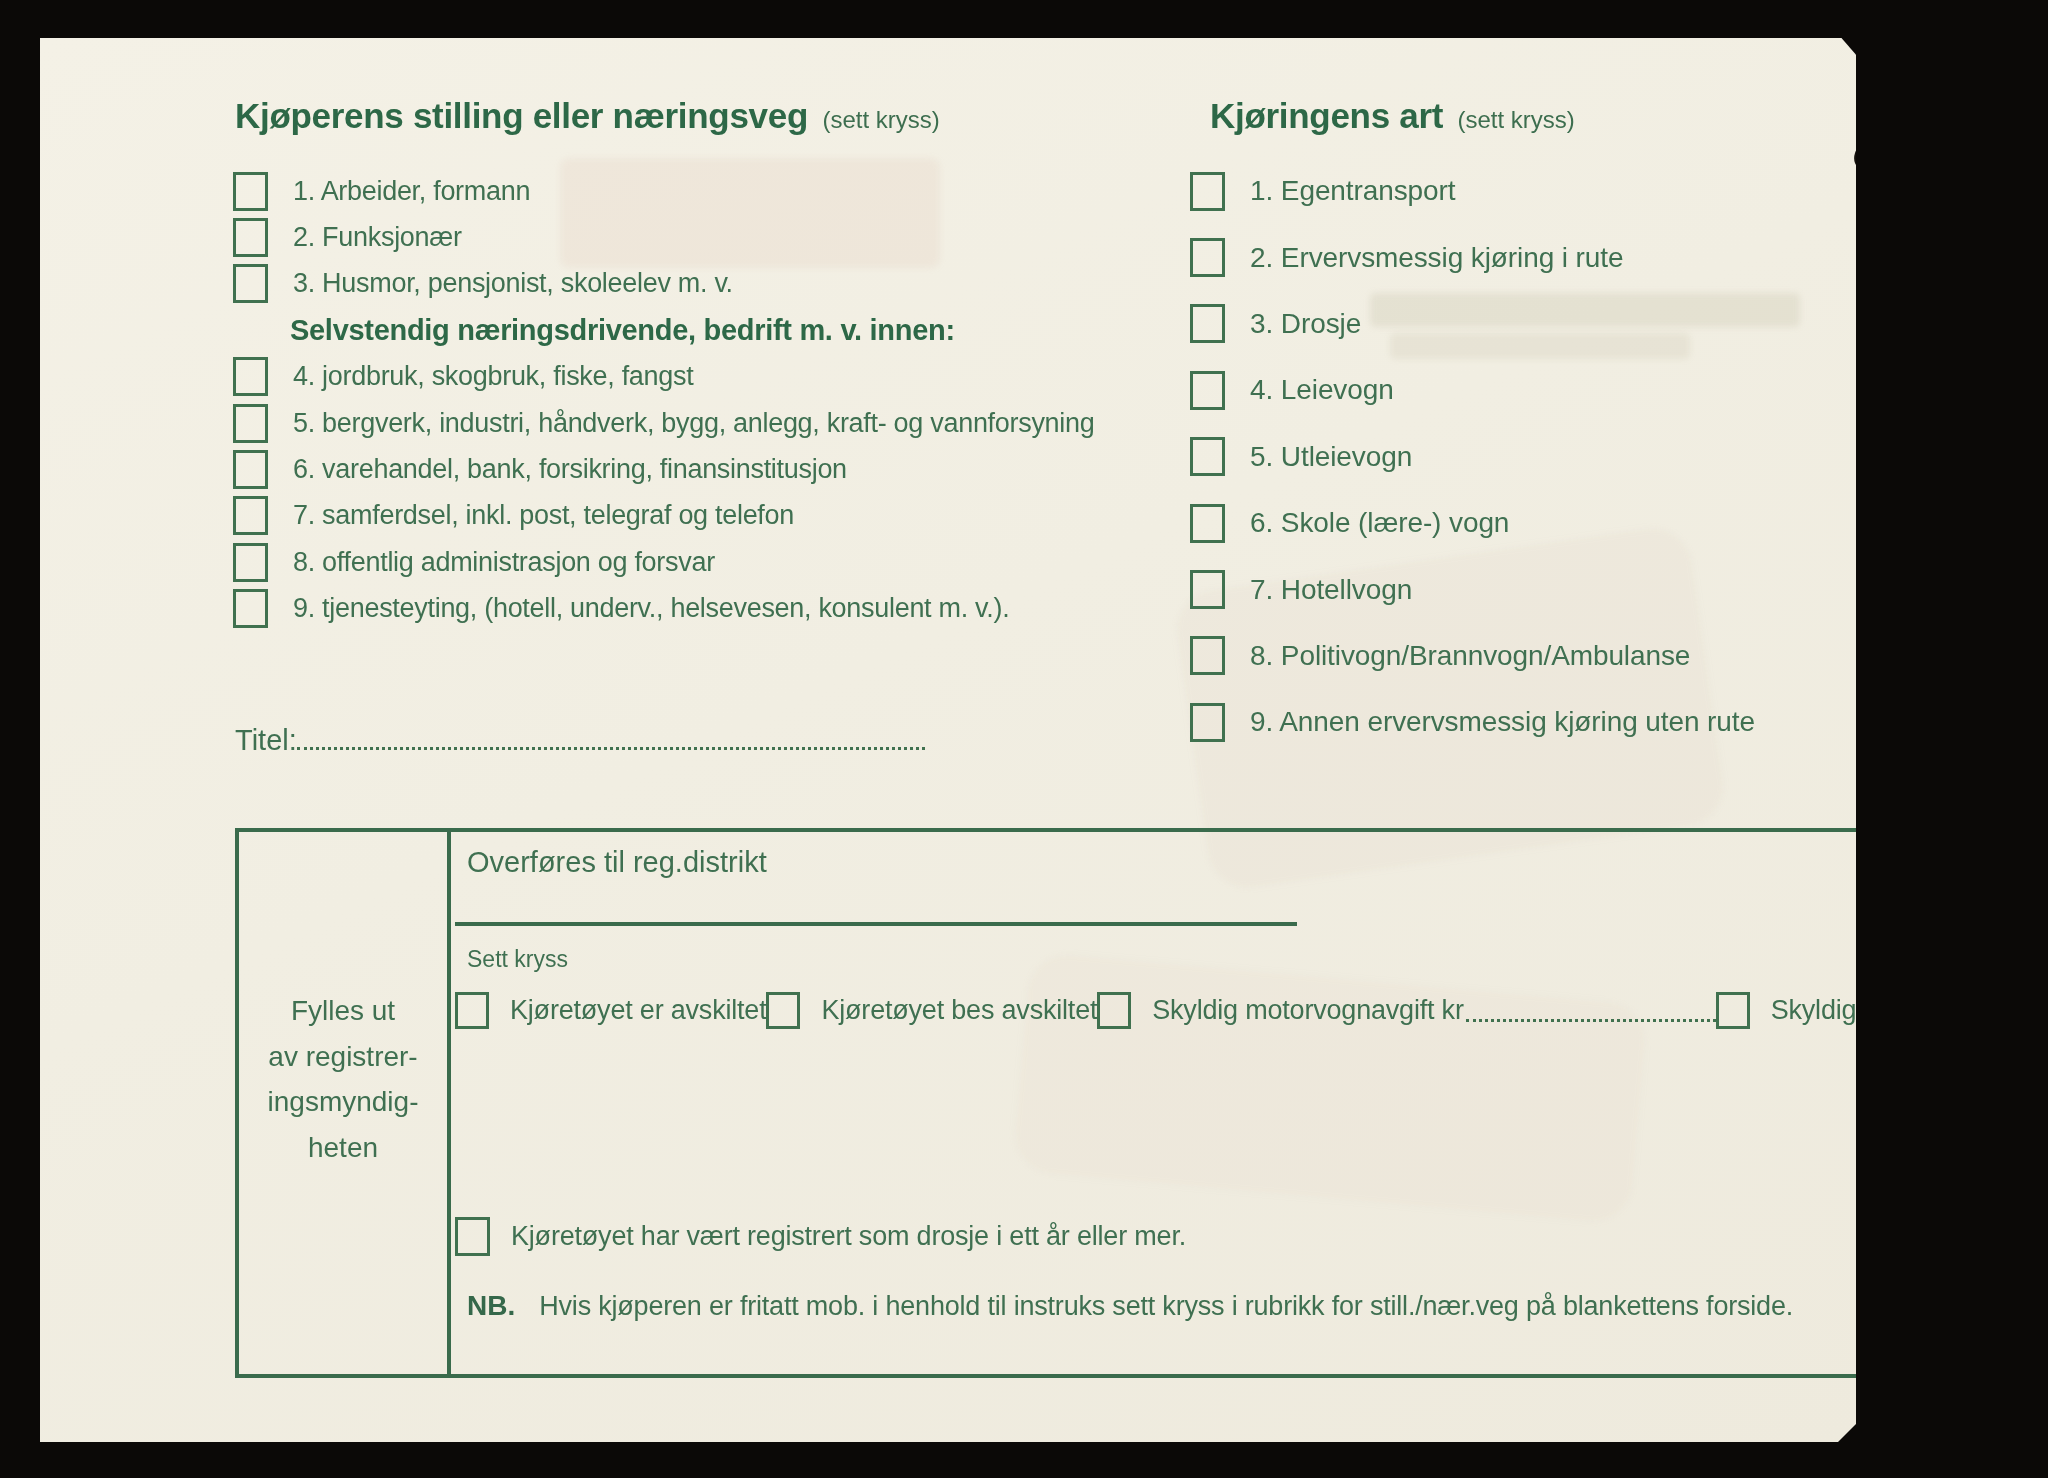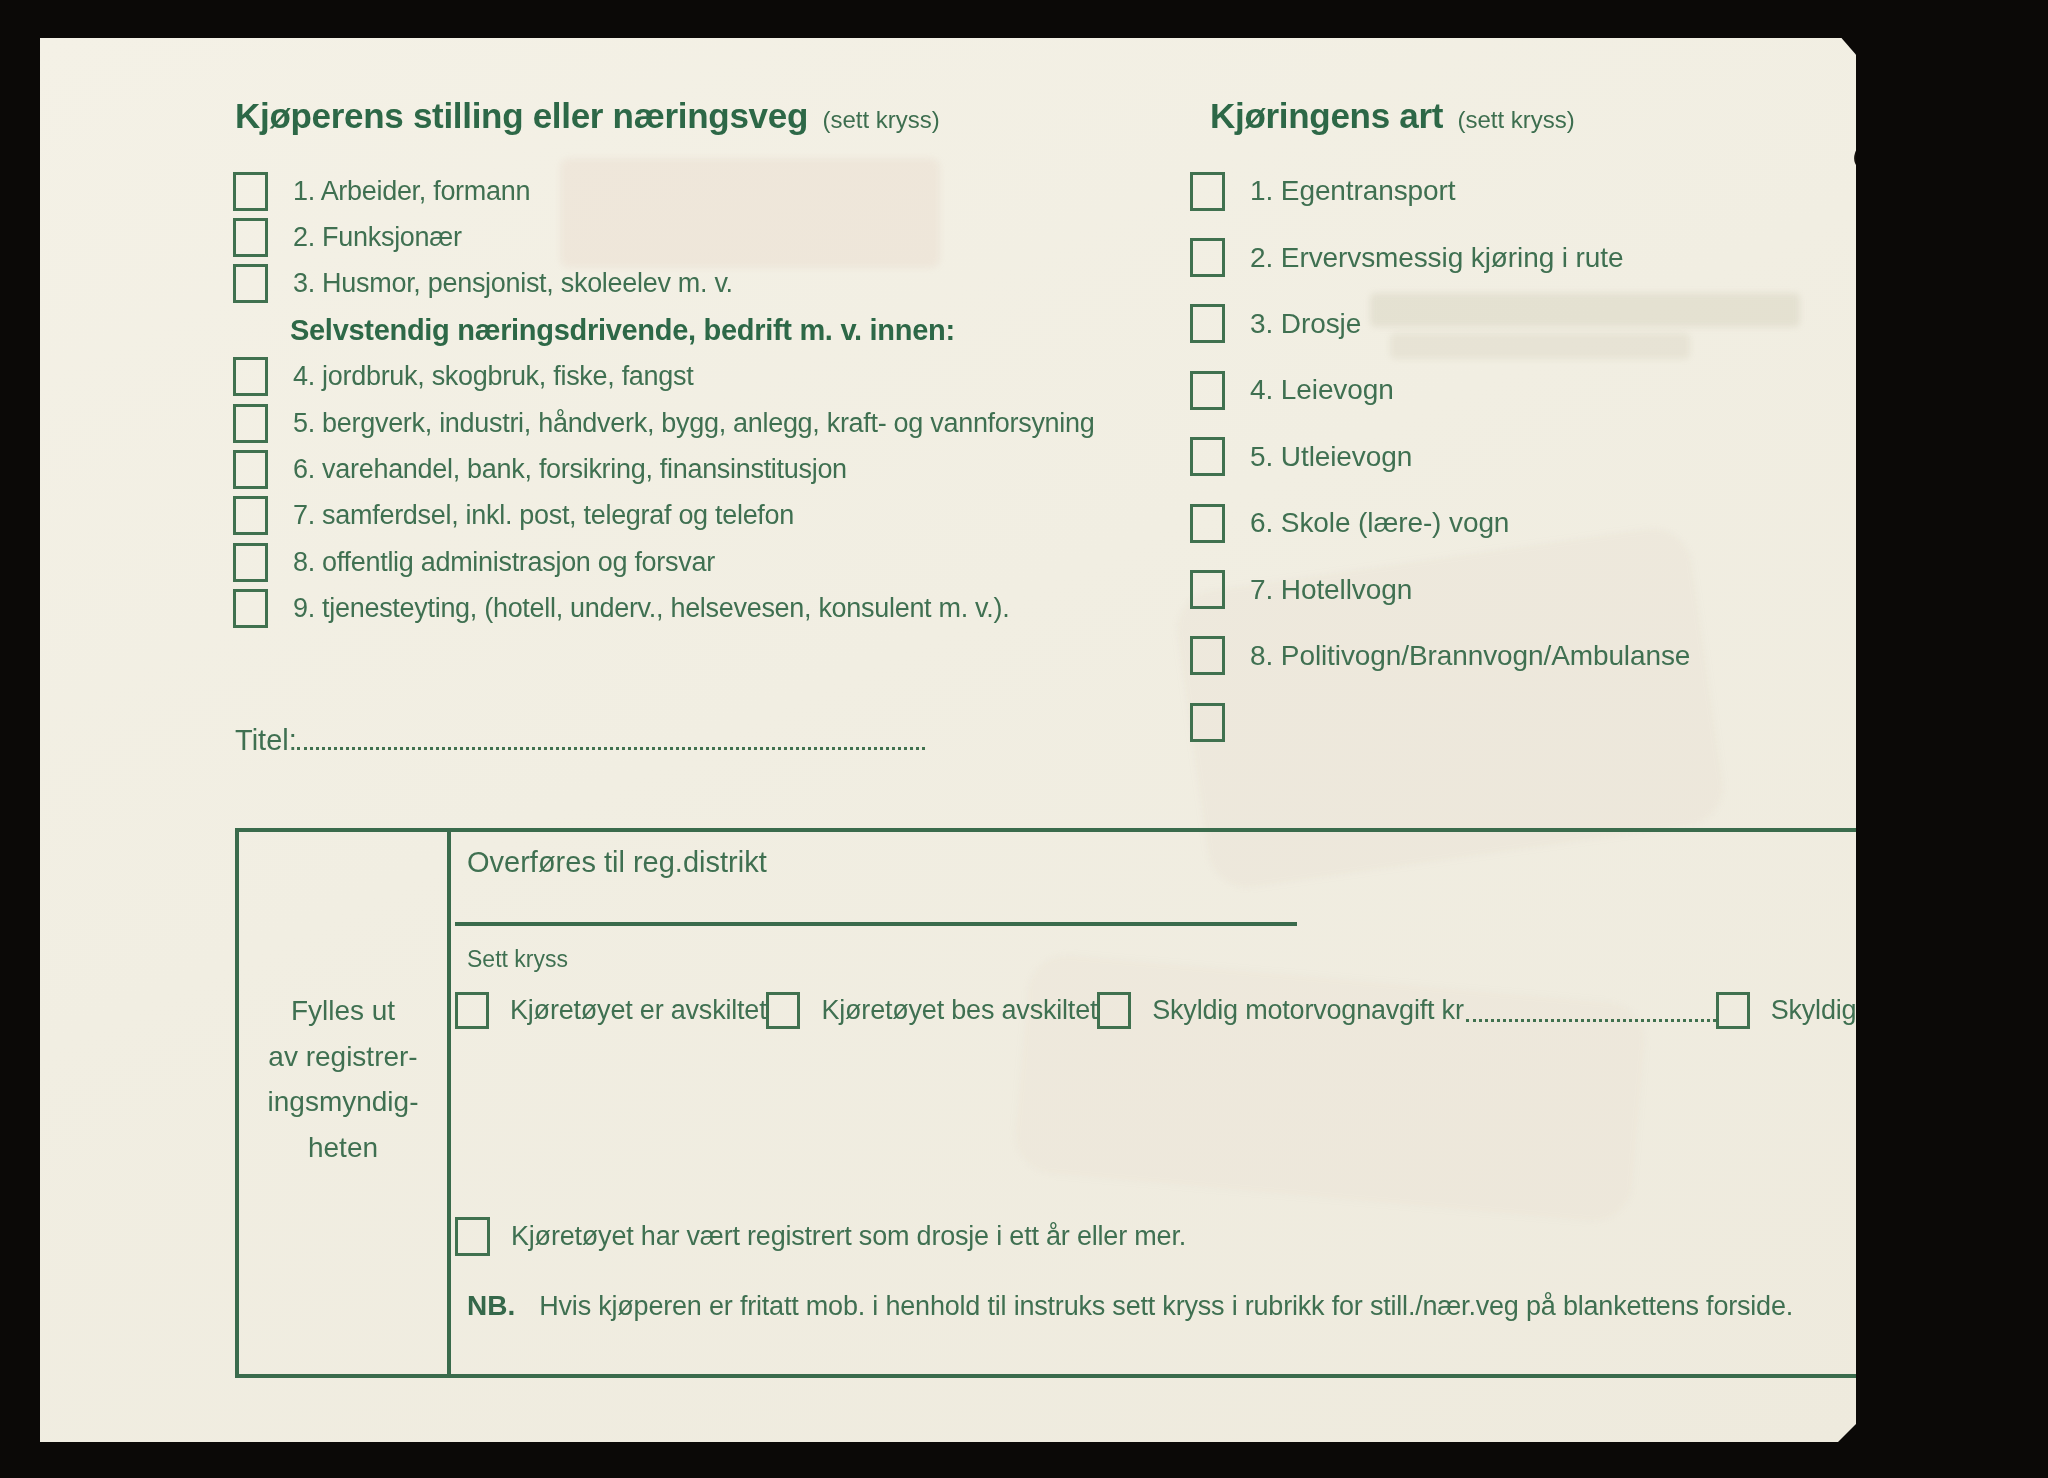--- a/index.html
+++ b/index.html
@@ -174,20 +174,21 @@
       <div class="crow">
         <span class="cbox"></span>
         <span class="clabel">7. Hotellvogn</span>
       </div>
       <div class="crow">
         <span class="cbox"></span>
         <span class="clabel">8. Politivogn/Brannvogn/Ambulanse</span>
       </div>
       <div class="crow">
         <span class="cbox"></span>
+        <span class="clabel">9. Annen ervervsmessig kjøring uten rute</span>
       </div>
     </div>
 
     <div class="titel">
       <span class="titel-label">Titel:</span>
       <span class="dotted"></span>
     </div>
 
     <div class="regbox">
       <div class="sidecell">

